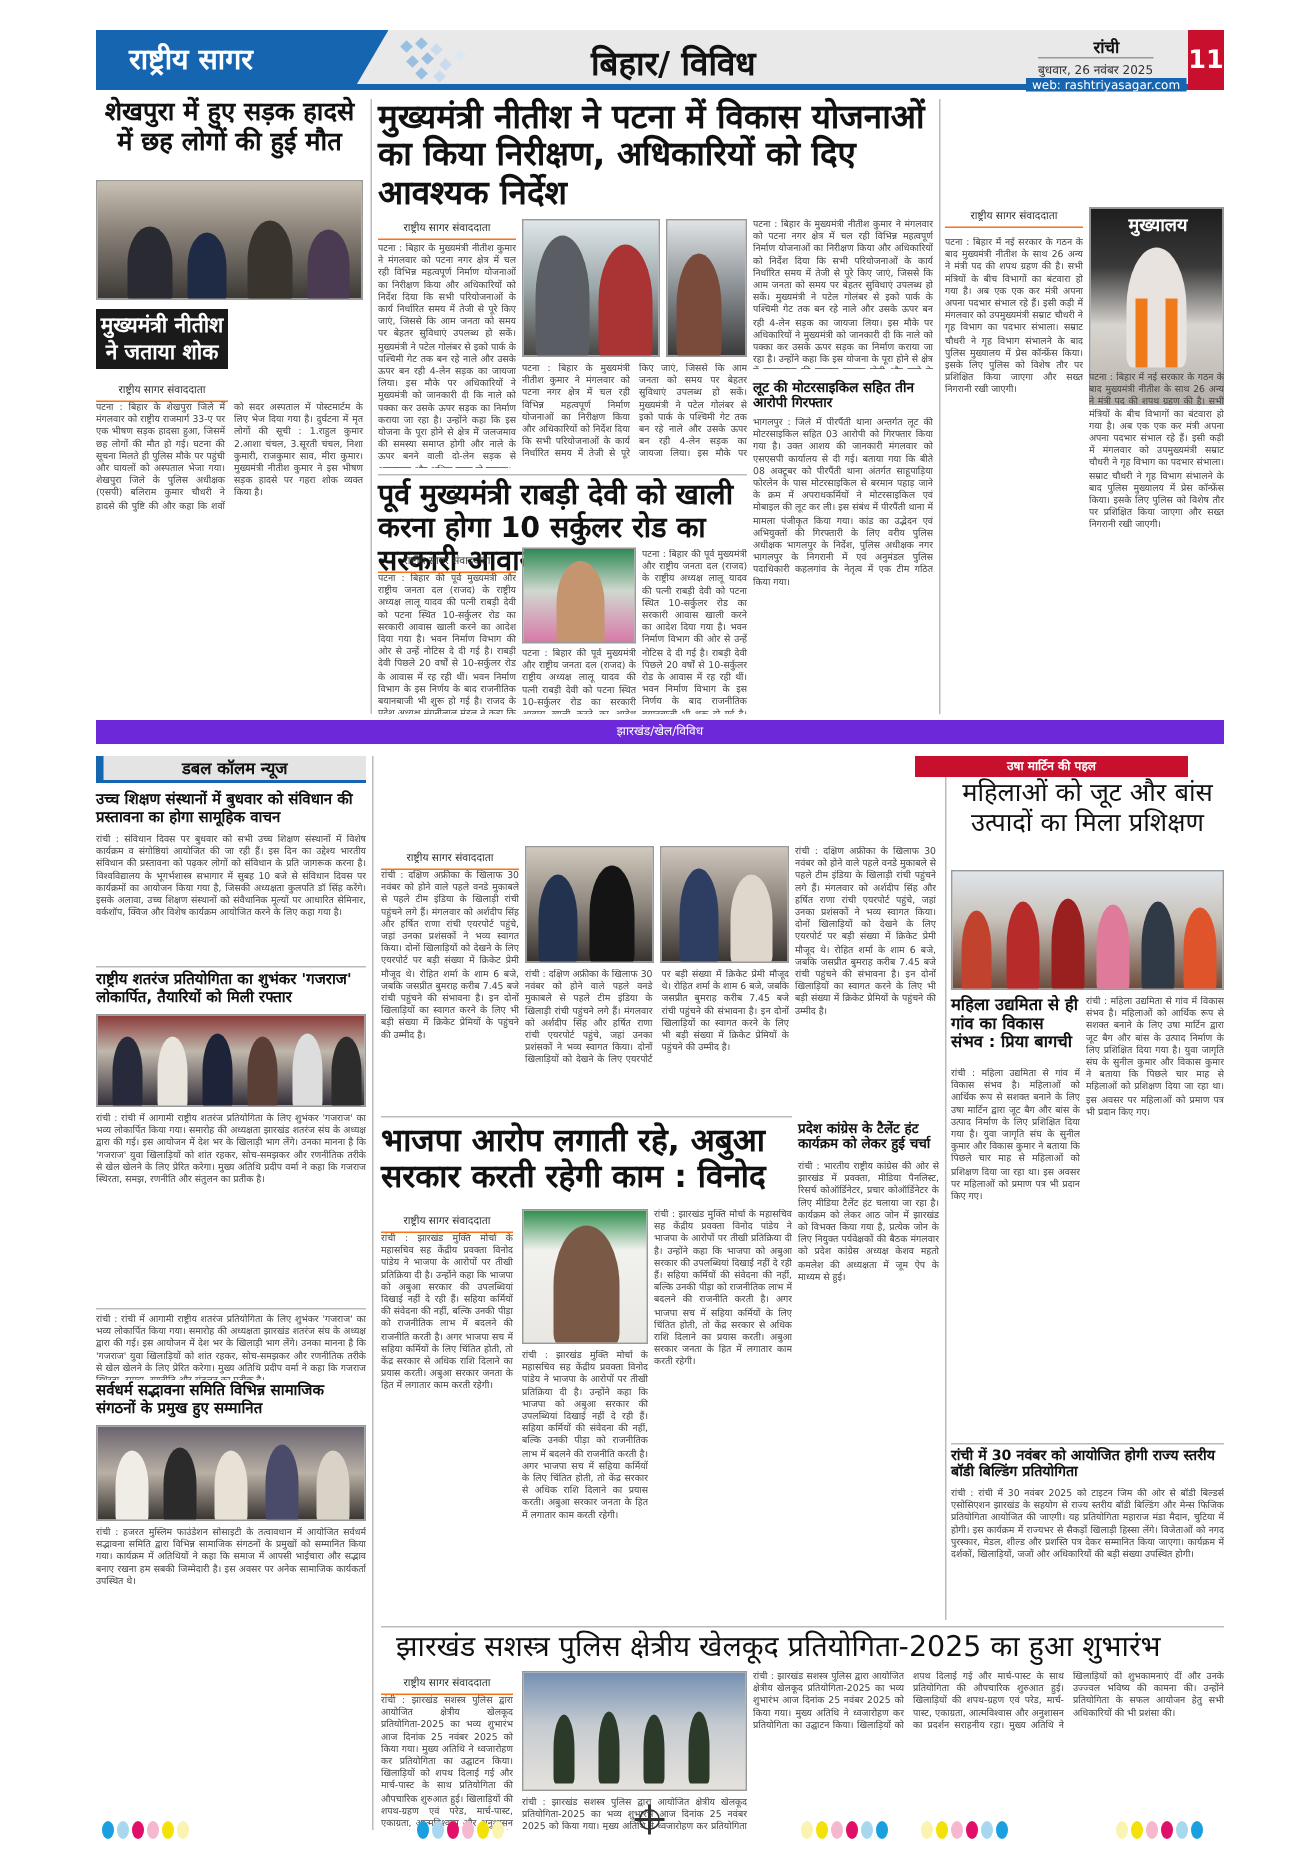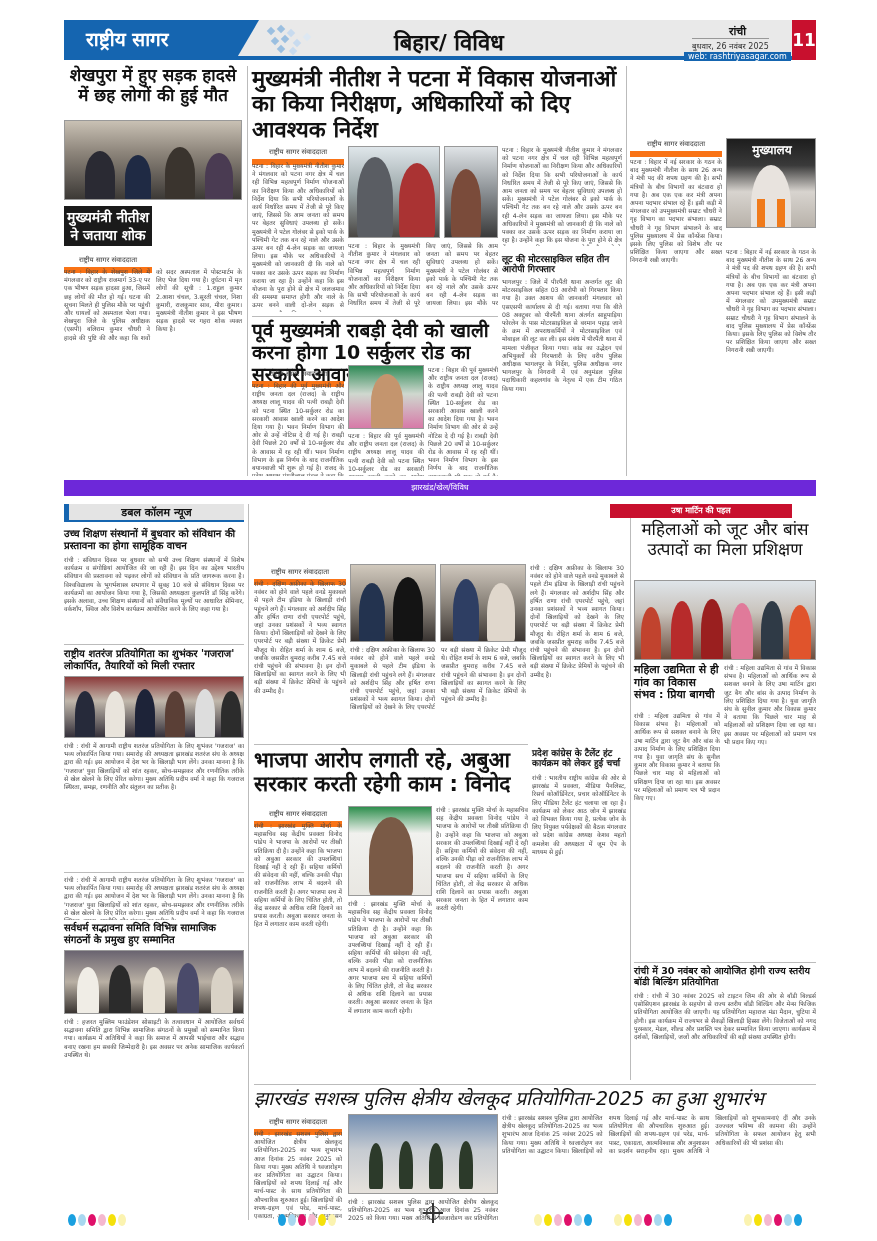--- a/index.html
+++ b/index.html
@@ -15,21 +15,21 @@
   .mh-city { position: absolute; left: 665px; top: 3px; font-size: 11px; font-weight: bold; color: #111; }
   .mh-date { position: absolute; left: 628px; top: 18px; font-size: 8px; color: #333; border-top: 1px solid #999; padding-top: 1px; }
   .mh-web { position: absolute; left: 620px; top: 32px; font-size: 8px; color: #fff; background: #1565b0; padding: 0 4px; }
   .mh-page { position: absolute; right: 0; top: 0; width: 24px; height: 40px; background: #c8102e; color: #fff; font-size: 17px; font-weight: bold; text-align: center; line-height: 40px; }
   .rule-v { position: absolute; width: 1px; background: #bbb; }
   .rule-h { position: absolute; height: 1px; background: #bbb; }
   h1, h2, h3 { color: #111; font-weight: bold; line-height: 1.15; }
   .hl-l { font-size: 21px; }
   .hl-m { font-size: 16px; }
   .hl-s { font-size: 12px; }
-  .byline { font-size: 7px; color: #333; text-align: center; border-bottom: 6px solid #f97316; padding: 3px 0; margin-bottom: 4px; }
+  .byline { font-size: 7px; color: #333; text-align: center; border-bottom: 1px solid #f97316; padding: 3px 0; margin-bottom: 4px; }
   .txt { font-size: 6.2px; line-height: 8.2px; color: #444; text-align: justify; }
   .photo { position: absolute; border: 1px solid #999; background: linear-gradient(160deg, #b9b4ae 0%, #6f6a64 45%, #3e3a36 100%); overflow: hidden; }
   .photo .fig { position: absolute; border-radius: 50% 50% 10% 10%; }
   .blk { position: absolute; }
   .col2 { column-count: 2; column-gap: 6px; }
   .col3 { column-count: 3; column-gap: 6px; }
   .section-bar { position: absolute; left: 0; top: 460px; width: 752px; height: 16px; background: #6d28d9; color: #fff; font-size: 8px; text-align: center; line-height: 16px; }
   .dcn { position: absolute; left: 0; top: 484px; width: 180px; height: 18px; background: #e4e4e4; border-left: 5px solid #1565b0; font-size: 11px; font-weight: bold; text-align: center; line-height: 18px; color: #111; border-bottom: 2px solid #1565b0; }
   .kicker-red { position: absolute; background: #c8102e; color: #fff; font-size: 8px; font-weight: bold; text-align: center; }
   .blackbox { position: absolute; background: #1a1a1a; color: #fff; font-size: 14px; font-weight: bold; text-align: center; line-height: 18px; padding: 2px; }
@@ -118,21 +118,21 @@
   </div>
   <div class="blk txt" style="left:284px;top:412px;width:76px;height:44px;overflow:hidden">पटना : बिहार की पूर्व मुख्यमंत्री और राष्ट्रीय जनता दल (राजद) के राष्ट्रीय अध्यक्ष लालू यादव की पत्नी राबड़ी देवी को पटना स्थित 10-सर्कुलर रोड का सरकारी आवास खाली करने का आदेश दिया गया है। भवन निर्माण विभाग की ओर से उन्हें नोटिस दे दी गई है। राबड़ी देवी पिछले 20 वर्षों से 10-सर्कुलर रोड के आवास में रह रही थीं। भवन निर्माण विभाग के इस निर्णय के बाद राजनीतिक बयानबाजी भी शुरू हो गई है। राजद के प्रदेश अध्यक्ष मंगनीलाल मंडल ने कहा कि सरकार जानबूझकर परेशान करने की नीयत से ऐसा कर रही है। उन्होंने आरोप लगाया कि यह सब किसके इशारे पर हो रहा है, सबको पता है।</div>
   <div class="blk txt" style="left:364px;top:346px;width:70px;height:110px;overflow:hidden">पटना : बिहार की पूर्व मुख्यमंत्री और राष्ट्रीय जनता दल (राजद) के राष्ट्रीय अध्यक्ष लालू यादव की पत्नी राबड़ी देवी को पटना स्थित 10-सर्कुलर रोड का सरकारी आवास खाली करने का आदेश दिया गया है। भवन निर्माण विभाग की ओर से उन्हें नोटिस दे दी गई है। राबड़ी देवी पिछले 20 वर्षों से 10-सर्कुलर रोड के आवास में रह रही थीं। भवन निर्माण विभाग के इस निर्णय के बाद राजनीतिक बयानबाजी भी शुरू हो गई है। राजद के प्रदेश अध्यक्ष मंगनीलाल मंडल ने कहा कि सरकार जानबूझकर परेशान करने की नीयत से ऐसा कर रही है। उन्होंने आरोप लगाया कि यह सब किसके इशारे पर हो रहा है, सबको पता है।</div>
 
   <div class="rule-v" style="left:562px;top:46px;height:410px"></div>
 
   <div class="blk" style="left:566px;top:116px;width:92px;">
     <div class="byline">राष्ट्रीय सागर संवाददाता</div>
   </div>
   <div class="blk txt" style="left:566px;top:138px;width:92px;height:318px;overflow:hidden">पटना : बिहार में नई सरकार के गठन के बाद मुख्यमंत्री नीतीश के साथ 26 अन्य ने मंत्री पद की शपथ ग्रहण की है। सभी मंत्रियों के बीच विभागों का बंटवारा हो गया है। अब एक एक कर मंत्री अपना अपना पदभार संभाल रहे हैं। इसी कड़ी में मंगलवार को उपमुख्यमंत्री सम्राट चौधरी ने गृह विभाग का पदभार संभाला। सम्राट चौधरी ने गृह विभाग संभालने के बाद पुलिस मुख्यालय में प्रेस कॉन्फ्रेंस किया। इसके लिए पुलिस को विशेष तौर पर प्रशिक्षित किया जाएगा और सख्त निगरानी रखी जाएगी।</div>
-  <div class="photo" style="left:662px;top:118px;width:90px;height:90px;background:linear-gradient(180deg,#1d1d1d 0%,#3a3a3a 30%,#d8d4cf 60%,#b8b2aa 100%)">
+  <div class="photo" style="left:662px;top:118px;width:90px;height:132px;background:linear-gradient(180deg,#1d1d1d 0%,#3a3a3a 30%,#d8d4cf 60%,#b8b2aa 100%)">
     <div style="position:absolute;left:0;top:2px;width:90px;text-align:center;color:#fff;font-size:12px;font-weight:bold">मुख्यालय</div>
     <div class="fig" style="left:24px;top:26px;width:40px;height:80px;background:#e8e3de"></div>
     <div style="position:absolute;left:30px;top:60px;width:8px;height:46px;background:#f07a1a"></div>
     <div style="position:absolute;left:50px;top:60px;width:8px;height:46px;background:#f07a1a"></div>
   </div>
   <div class="blk txt" style="left:662px;top:228px;width:90px;height:228px;overflow:hidden">पटना : बिहार में नई सरकार के गठन के बाद मुख्यमंत्री नीतीश के साथ 26 अन्य ने मंत्री पद की शपथ ग्रहण की है। सभी मंत्रियों के बीच विभागों का बंटवारा हो गया है। अब एक एक कर मंत्री अपना अपना पदभार संभाल रहे हैं। इसी कड़ी में मंगलवार को उपमुख्यमंत्री सम्राट चौधरी ने गृह विभाग का पदभार संभाला। सम्राट चौधरी ने गृह विभाग संभालने के बाद पुलिस मुख्यालय में प्रेस कॉन्फ्रेंस किया। इसके लिए पुलिस को विशेष तौर पर प्रशिक्षित किया जाएगा और सख्त निगरानी रखी जाएगी।</div>
 
   <div class="section-bar">झारखंड/खेल/विविध</div>
 
   <div class="dcn">डबल कॉलम न्यूज</div>
@@ -225,21 +225,21 @@
   <div class="blk txt" style="left:570px;top:692px;width:86px;height:248px;overflow:hidden">रांची : महिला उद्यमिता से गांव में विकास संभव है। महिलाओं को आर्थिक रूप से सशक्त बनाने के लिए उषा मार्टिन द्वारा जूट बैग और बांस के उत्पाद निर्माण के लिए प्रशिक्षित दिया गया है। युवा जागृति संघ के सुनील कुमार और विकास कुमार ने बताया कि पिछले चार माह से महिलाओं को प्रशिक्षण दिया जा रहा था। इस अवसर पर महिलाओं को प्रमाण पत्र भी प्रदान किए गए।</div>
   <div class="blk txt" style="left:660px;top:644px;width:92px;height:296px;overflow:hidden">रांची : महिला उद्यमिता से गांव में विकास संभव है। महिलाओं को आर्थिक रूप से सशक्त बनाने के लिए उषा मार्टिन द्वारा जूट बैग और बांस के उत्पाद निर्माण के लिए प्रशिक्षित दिया गया है। युवा जागृति संघ के सुनील कुमार और विकास कुमार ने बताया कि पिछले चार माह से महिलाओं को प्रशिक्षण दिया जा रहा था। इस अवसर पर महिलाओं को प्रमाण पत्र भी प्रदान किए गए।</div>
 
   <div class="rule-h" style="left:570px;top:942px;width:182px"></div>
   <div class="blk" style="left:570px;top:946px;width:182px;">
     <h3 class="hl-s" style="font-size:9.5px">रांची में 30 नवंबर को आयोजित होगी राज्य स्तरीय बॉडी बिल्डिंग प्रतियोगिता</h3>
   </div>
   <div class="blk txt" style="left:570px;top:972px;width:182px;height:88px;overflow:hidden">रांची : रांची में 30 नवंबर 2025 को टाइटन जिम की ओर से बॉडी बिल्डर्स एसोसिएशन झारखंड के सहयोग से राज्य स्तरीय बॉडी बिल्डिंग और मेन्स फिजिक प्रतियोगिता आयोजित की जाएगी। यह प्रतियोगिता महाराज मंडा मैदान, चुटिया में होगी। इस कार्यक्रम में राज्यभर से सैकड़ों खिलाड़ी हिस्सा लेंगे। विजेताओं को नगद पुरस्कार, मेडल, शील्ड और प्रशस्ति पत्र देकर सम्मानित किया जाएगा। कार्यक्रम में दर्शकों, खिलाड़ियों, जजों और अधिकारियों की बड़ी संख्या उपस्थित होगी।</div>
 
   <div class="rule-h" style="left:190px;top:1064px;width:562px"></div>
-  <div class="blk" style="left:190px;top:1068px;width:562px;font-style:italic;">
+  <div class="blk" style="left:200px;top:1068px;width:562px;">
     <h1 class="hl-l" style="font-size:19px;font-weight:normal;color:#111">झारखंड सशस्त्र पुलिस क्षेत्रीय खेलकूद प्रतियोगिता-2025 का हुआ शुभारंभ</h1>
   </div>
   <div class="blk" style="left:190px;top:1094px;width:88px;">
     <div class="byline">राष्ट्रीय सागर संवाददाता</div>
   </div>
   <div class="blk txt" style="left:190px;top:1110px;width:88px;height:90px;overflow:hidden">रांची : झारखंड सशस्त्र पुलिस द्वारा आयोजित क्षेत्रीय खेलकूद प्रतियोगिता-2025 का भव्य शुभारंभ आज दिनांक 25 नवंबर 2025 को किया गया। मुख्य अतिथि ने ध्वजारोहण कर प्रतियोगिता का उद्घाटन किया। खिलाड़ियों को शपथ दिलाई गई और मार्च-पास्ट के साथ प्रतियोगिता की औपचारिक शुरुआत हुई। खिलाड़ियों की शपथ-ग्रहण एवं परेड, मार्च-पास्ट, एकाग्रता, आत्मविश्वास और अनुशासन का प्रदर्शन सराहनीय रहा। मुख्य अतिथि ने खिलाड़ियों को शुभकामनाएं दीं और उनके उज्ज्वल भविष्य की कामना की। उन्होंने प्रतियोगिता के सफल आयोजन हेतु सभी अधिकारियों की भी प्रशंसा की।</div>
   <div class="photo" style="left:284px;top:1094px;width:150px;height:80px;background:linear-gradient(180deg,#7590b3 0%,#c6cbd1 45%,#e6e2dc 100%)">
     <div class="fig" style="left:20px;top:28px;width:14px;height:46px;background:#2c3a2a"></div>
     <div class="fig" style="left:50px;top:26px;width:14px;height:48px;background:#2c3a2a"></div>
     <div class="fig" style="left:80px;top:28px;width:14px;height:46px;background:#2c3a2a"></div>

